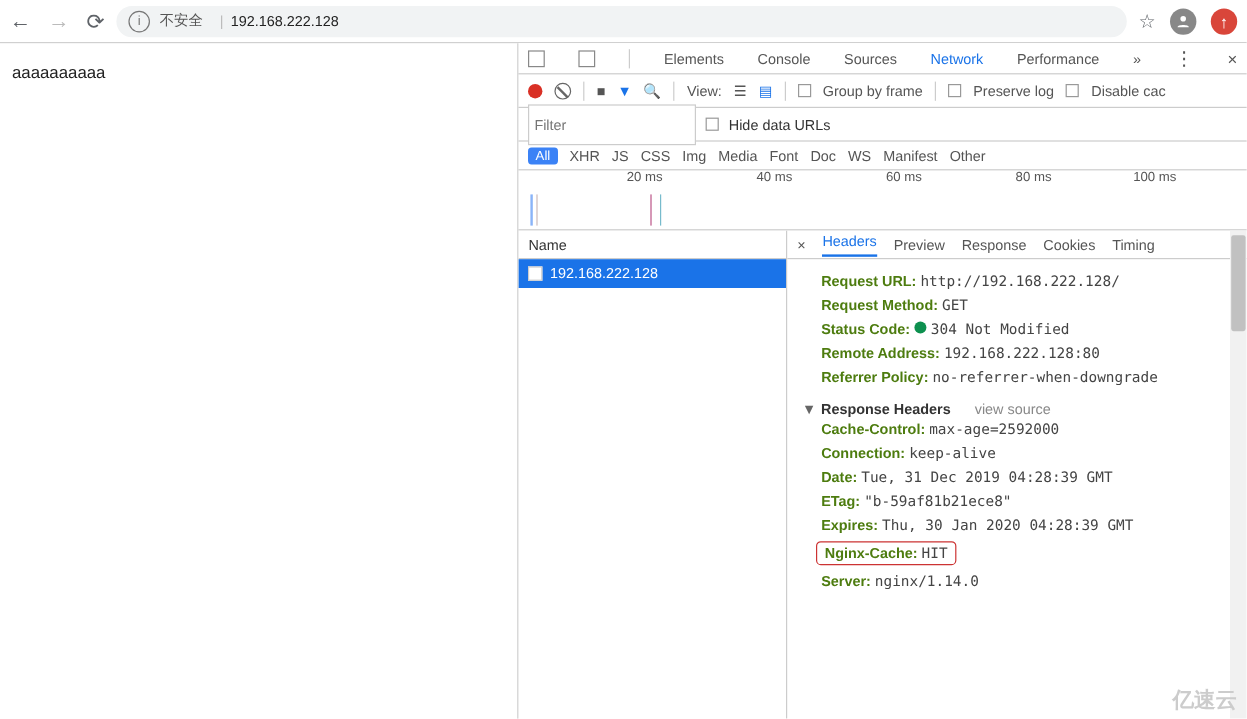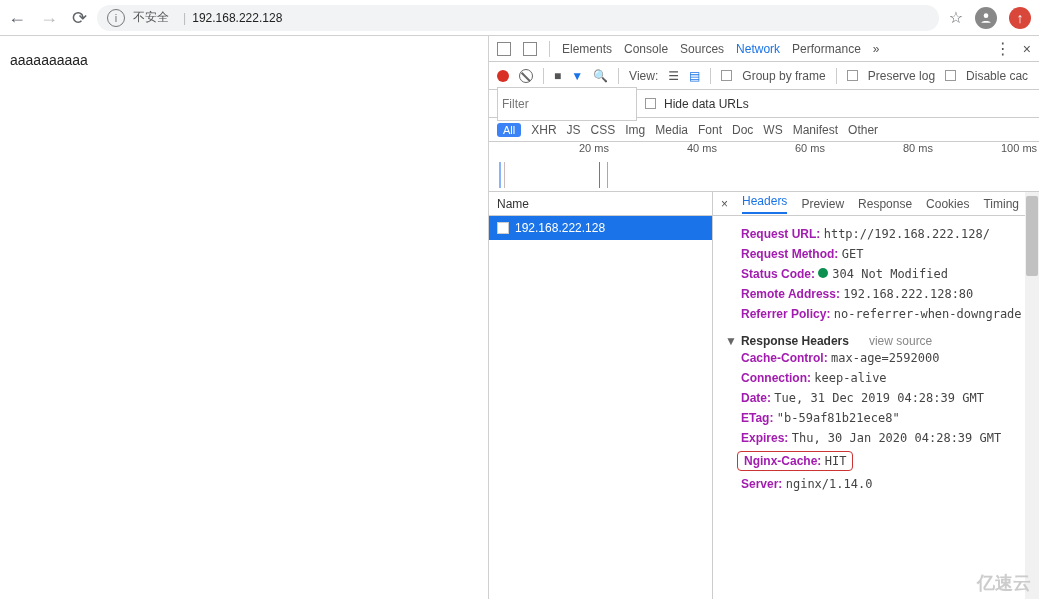--- a/index.html
+++ b/index.html
@@ -15,21 +15,21 @@
   .url-text { color:#222; }
   .top-right { display:flex; align-items:center; gap:12px; color:#5f6368; }
   .star { font-size:16px;}
   .icon-user { width:22px;height:22px;border-radius:50%;background:#888;display:flex;align-items:center;justify-content:center;color:#fff;}
   .icon-red { width:22px;height:22px;border-radius:50%;background:#d9463a;display:flex;align-items:center;justify-content:center;color:#fff;font-size:14px;font-weight:bold;}
   
   .main { display:flex; height:calc(100% - 36px); }
   .page { width:488px; padding:16px 10px; font-size:14px; color:#222;}
   .devtools { flex:1; border-left:1px solid #d0d0d0; display:flex; flex-direction:column; background:#fff;}
   
-  .dt-tabs { height:26px; border-bottom:1px solid #ccc; display:flex; align-items:center; gap:12px; padding:0 8px; color:#555;}
+  .dt-tabs { height:26px; border-bottom:1px solid #ccc; display:flex; align-items:center; gap:28px; padding:0 8px; color:#555;}
   .dt-tabs .sq { width:14px;height:14px;border:1px solid #888;}
   .dt-tab { font-size:12px; color:#555;}
   .dt-tab.active { color:#1a73e8;}
   .dt-tabs .dots { margin-left:auto; font-size:16px;}
   .dt-tabs .close-x { font-size:14px;}
   
   .dt-toolbar { height:28px; border-bottom:1px solid #ccc; display:flex; align-items:center; gap:10px; padding:0 8px; color:#555;}
   .rec { width:12px;height:12px;border-radius:50%;background:#d93025;}
   .no { width:14px;height:14px;border:1.5px solid #666;border-radius:50%;position:relative;}
   .no:after{content:"";position:absolute;width:100%;height:1.5px;background:#666;top:50%;left:0;transform:rotate(45deg);}
@@ -55,21 +55,21 @@
   .req-row { height:24px; background:#1a73e8; color:#fff; display:flex; align-items:center; gap:6px; padding:0 8px; font-size:12px;}
   .file-ico { width:12px;height:12px;background:#fff;border:1px solid #ccc;}
   .detail { flex:1; display:flex; flex-direction:column; overflow:auto; position:relative;}
   .detail-tabs { height:24px; border-bottom:1px solid #ccc; display:flex; align-items:center; gap:14px; padding:0 8px; color:#555; font-size:12px;}
   .detail-tabs .x { color:#555; }
   .detail-tab.active { color:#1a73e8; border-bottom:2px solid #1a73e8; padding-bottom:4px;}
   .sections { padding:8px 12px; font-size:12px; color:#333;}
   .sec-title { font-weight:bold; cursor:pointer;}
   .tri { color:#666; margin-right:4px;}
   .kv { padding:3px 0 3px 16px; }
-  .kv b { font-weight:bold; color:#a21caf;}
+  .kv b { font-weight:bold; color:#4d7c0f;}
   .kv span.mono { font-family:Consolas,monospace; color:#444;}
   .status-dot { width:10px;height:10px;border-radius:50%;background:#0d904f;display:inline-block;margin-right:4px;}
   .resp-head { display:flex; gap:20px; align-items:center; margin-top:10px;}
   .view-src { color:#888; font-weight:normal;}
   .highlight { border:1.5px solid #c33; border-radius:4px; padding:2px 6px; display:inline-block; margin-left:12px;}
   .scrollbar { position:absolute; right:0; top:0; width:14px; height:100%; background:#f1f1f1;}
   .thumb { position:absolute; right:1px; top:4px; width:12px; height:80px; background:#c1c1c1; border-radius:2px;}
   .watermark { position:absolute; right:8px; bottom:4px; color:#ccc; font-size:18px; font-weight:bold;}
 </style>
 </head>

